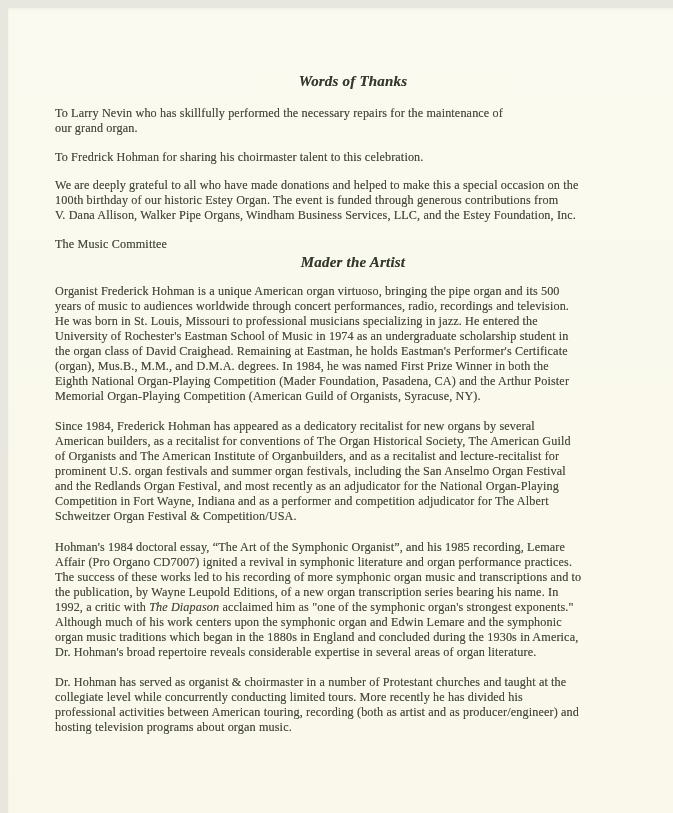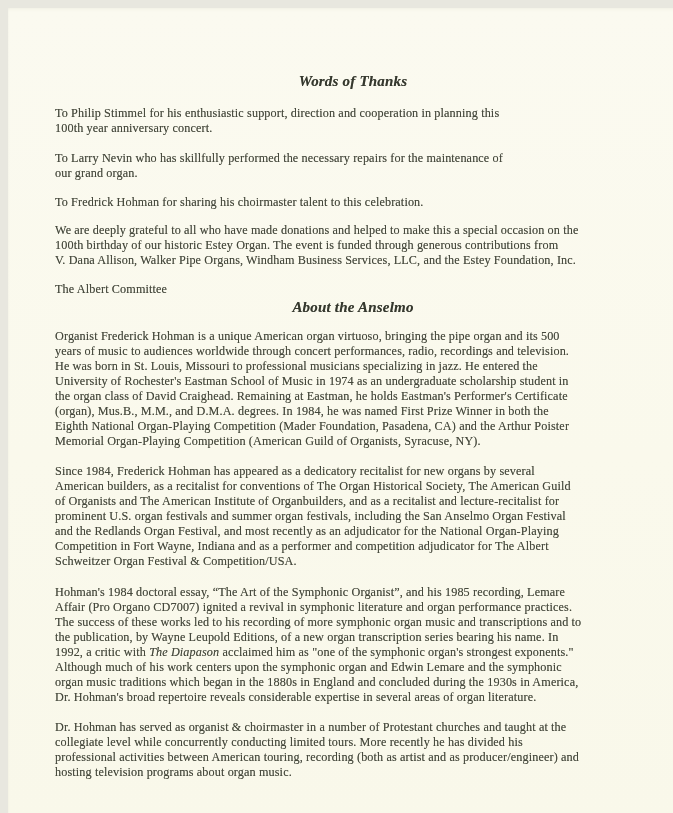--- a/index.html
+++ b/index.html
@@ -52,35 +52,33 @@
   .italic { font-style: italic; text-align: right; }
 </style>
 </head>
 <body>
 
 <div class="page">
   <div class="content">
 
     <h2 class="section-title">Words of Thanks</h2>
 
-    <p class="body-text mt-15">To Philip Stimmel for his enthusiastic support, direction and cooperation in planning this
-100th year anniversary concert.</p>
 
     <p class="body-text mt-15">To Larry Nevin who has skillfully performed the necessary repairs for the maintenance of
 our grand organ.</p>
 
     <p class="body-text mt-14">To Fredrick Hohman for sharing his choirmaster talent to this celebration.</p>
 
     <p class="body-text mt-13">We are deeply grateful to all who have made donations and helped to make this a special occasion on the
 100th birthday of our historic Estey Organ. The event is funded through generous contributions from
 V. Dana Allison, Walker Pipe Organs, Windham Business Services, LLC, and the Estey Foundation, Inc.</p>
 
-    <p class="body-text mt-14">The Albert Committee</p>
+    <p class="body-text mt-14">The Music Committee</p>
 
-    <h2 class="section-title second">About the Anselmo</h2>
+    <h2 class="section-title second">Mader the Artist</h2>
 
     <p class="body-text mt-12">Organist Frederick Hohman is a unique American organ virtuoso, bringing the pipe organ and its 500
 years of music to audiences worldwide through concert performances, radio, recordings and television.
 He was born in St. Louis, Missouri to professional musicians specializing in jazz. He entered the
 University of Rochester's Eastman School of Music in 1974 as an undergraduate scholarship student in
 the organ class of David Craighead. Remaining at Eastman, he holds Eastman's Performer's Certificate
 (organ), Mus.B., M.M., and D.M.A. degrees. In 1984, he was named First Prize Winner in both the
 Eighth National Organ-Playing Competition (Mader Foundation, Pasadena, CA) and the Arthur Poister
 Memorial Organ-Playing Competition (American Guild of Organists, Syracuse, NY).</p>
 

